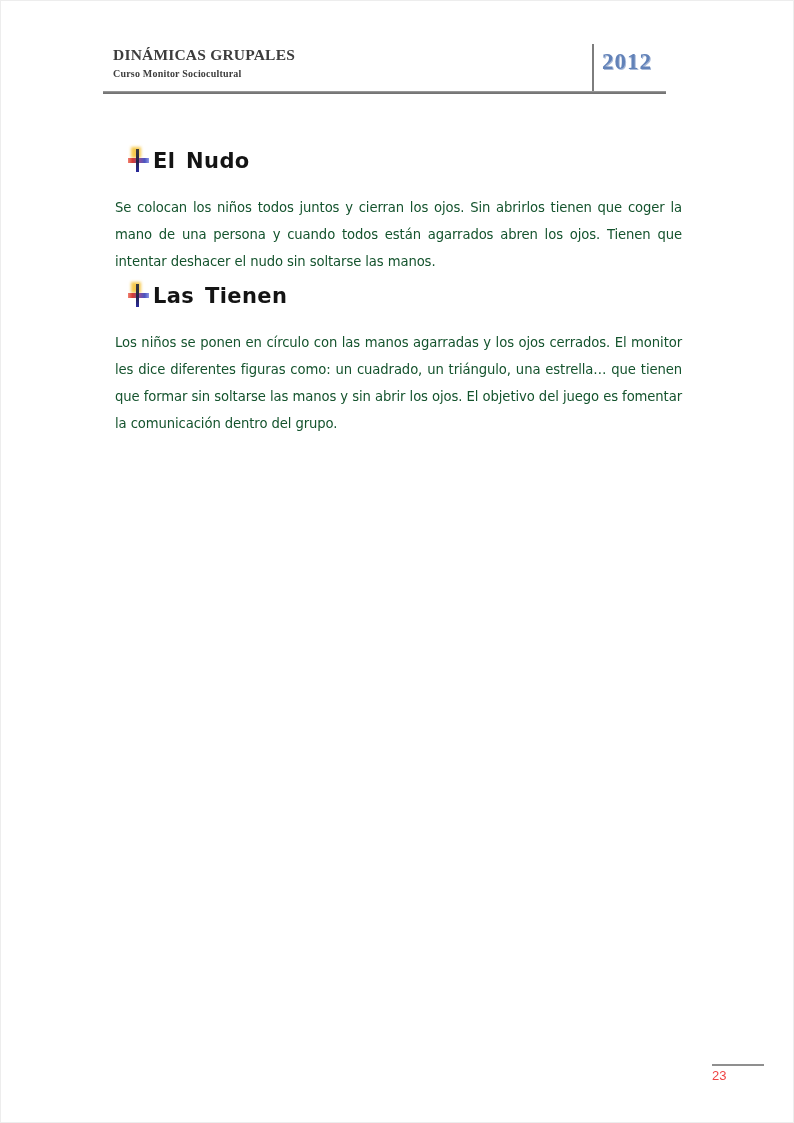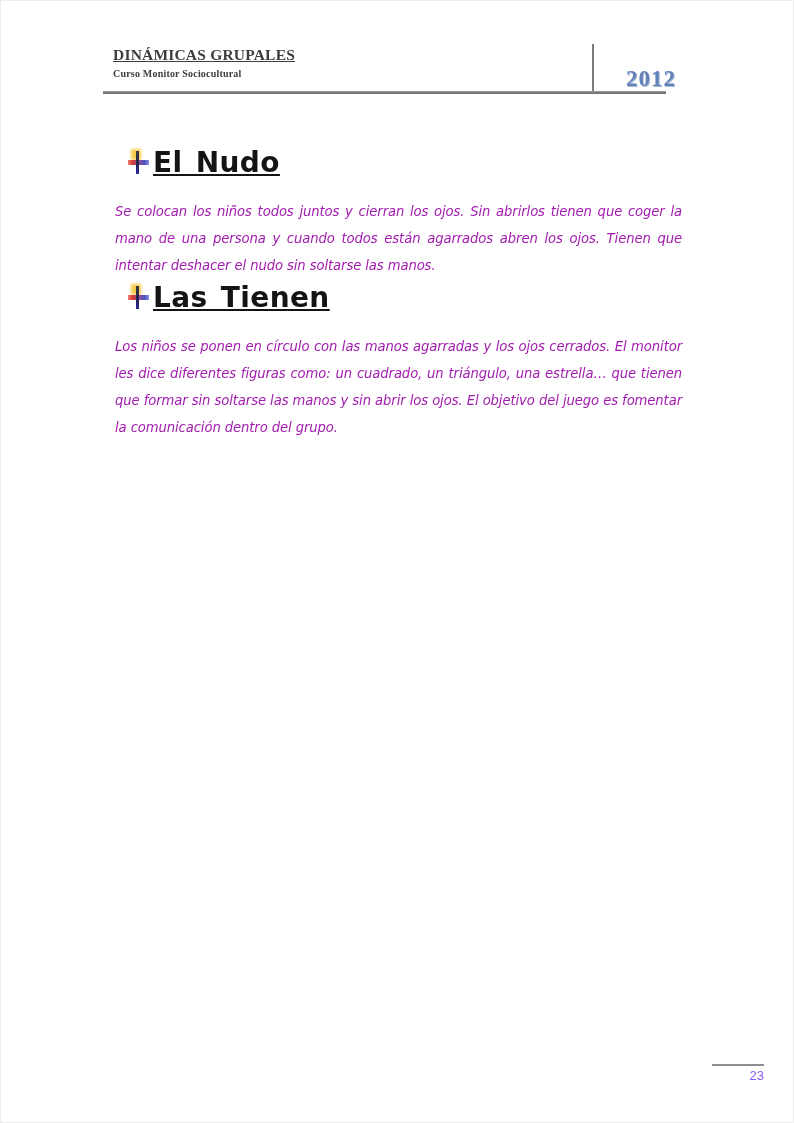--- a/index.html
+++ b/index.html
@@ -23,48 +23,46 @@
     left: 113px;
     top: 45px;
     font-family: "Liberation Serif", serif;
     color: #3d3d3d;
   }
   .header-title {
     font-size: 15.5px;
     font-weight: 600;
     letter-spacing: 0.2px;
     line-height: 19px;
-    text-decoration: underline;
   }
   .header-subtitle {
     font-size: 10px;
     font-weight: 600;
     letter-spacing: 0.2px;
     line-height: 19px;
   }
   .header-vline {
     position: absolute;
     left: 592px;
     top: 44px;
     width: 2px;
     height: 50px;
     background: #7d7d7d;
   }
   .header-year {
     position: absolute;
     left: 602px;
-    top: 66px;
+    top: 49px;
     width: 60px;
     font-family: "Liberation Serif", serif;
     font-size: 23px;
     font-weight: bold;
     letter-spacing: 1px;
     color: #6282b8;
     text-shadow: 1px 1px 0 #a9bad8;
-    margin-left: 24px;
   }
   .header-rule {
     position: absolute;
     left: 103px;
     top: 91px;
     width: 563px;
     height: 3px;
     background: linear-gradient(180deg, #a8a8a8 0%, #7d7d7d 40%, #6f6f6f 100%);
   }
 
@@ -79,26 +77,25 @@
 
   .section-heading {
     display: flex;
     align-items: center;
     gap: 4px;
     margin-left: 13px;
   }
   .section-heading h2 {
     margin: 0;
     font-family: "DejaVu Sans", sans-serif;
-    font-size: 28px;
+    font-size: 21px;
     font-weight: bold;
     letter-spacing: 0.4px;
     word-spacing: 3px;
     color: #141414;
-    text-decoration: underline;
   }
 
   
   .bullet-icon {
     position: relative;
     width: 21px;
     height: 29px;
     flex: 0 0 auto;
   }
   .bullet-icon .by {
@@ -126,43 +123,42 @@
     width: 3px;
     height: 23px;
     background: linear-gradient(180deg, #3a3a3a 0%, #22224a 55%, #2a2a9e 100%);
   }
 
   .doc-section p {
     margin: 19px 0 0 0;
     font-size: 13.2px;
     line-height: 27px;
     letter-spacing: -0.1px;
-    color: #a21caf;
+    color: #14532d;
     text-align: justify;
-    font-style: italic;
   }
 
   
   .footer-rule {
     position: absolute;
     left: 712px;
     top: 1064px;
     width: 52px;
     height: 2px;
     background: #8f8f8f;
   }
   .page-number {
     position: absolute;
     left: 712px;
     top: 1068px;
     width: 52px;
-    text-align: right;
+    text-align: left;
     font-family: "Liberation Sans", sans-serif;
     font-size: 13px;
-    color: #8b5cf6;
+    color: #ef4444;
   }
 </style>
 </head>
 <body>
 
 <div class="page">
 
   <div class="header-text">
     <div class="header-title">DINÁMICAS GRUPALES</div>
     <div class="header-subtitle">Curso Monitor Sociocultural</div>

